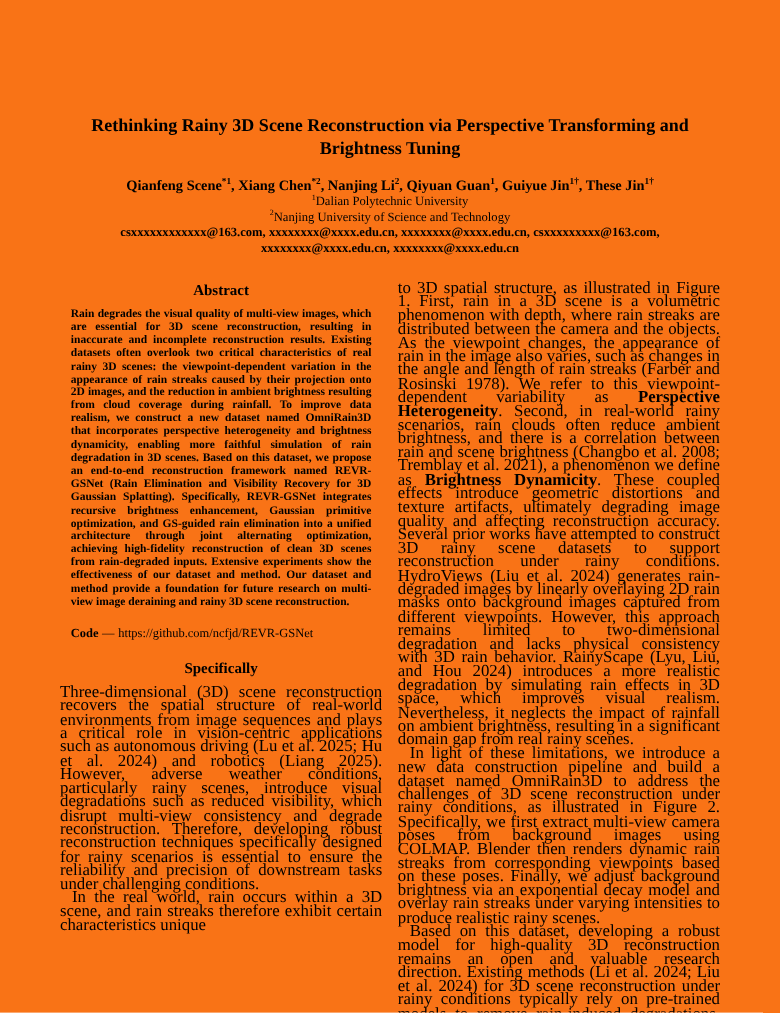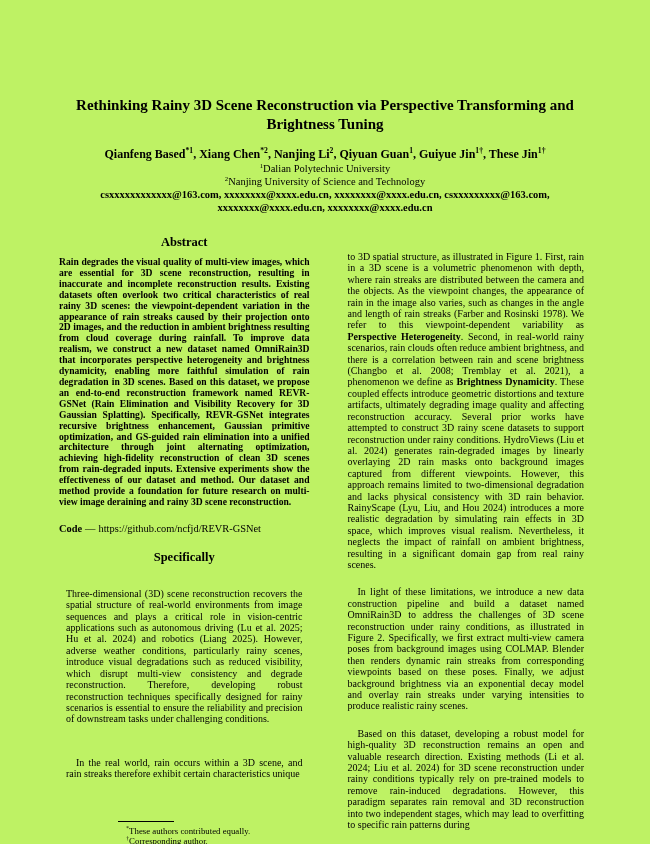--- a/index.html
+++ b/index.html
@@ -5,21 +5,21 @@
   html, body {
     margin: 0;
     padding: 0;
     background: #ffffff;
   }
   .page {
     position: relative;
     width: 650px;
     height: 844px;
     margin: 0 auto;
-    background: #bef264;
+    background: #f97316;
     color: #000000;
     font-family: "Liberation Serif", "DejaVu Serif", serif;
     box-sizing: border-box;
     padding: 96px 50px 0 50px;
     overflow: hidden;
   }
   
   .paper-header { text-align: center; }
   .title {
     font-size: 15px;
@@ -85,22 +85,22 @@
   }
   .code-line {
     margin: 15px 0 0 0;
     padding: 0 9px;
     font-size: 10.4px;
     line-height: 12px;
   }
   .code-line .sep { margin: 0 3px; }
   .intro-heading-wrap { margin-top: 15px; }
   .body-par {
-    margin: 16px;
-    font-size: 10px;
+    margin: 0;
+    font-size: 14px;
     line-height: 11.4px;
     text-align: justify;
     hyphens: auto;
     -webkit-hyphens: auto;
   }
   .body-par.indent { text-indent: 10px; }
   
   .footnotes {
     margin-top: auto;
     padding-top: 4px;
@@ -118,21 +118,21 @@
   }
   .fn.marked { text-indent: 8px; }
 </style>
 </head>
 <body>
 
 <div class="page">
 
   <header class="paper-header">
     <h1 class="title">Rethinking Rainy 3D Scene Reconstruction via Perspective Transforming and Brightness Tuning</h1>
-    <div class="authors"><span>Qianfeng Based</span><sup>*1</sup><span>, Xiang Chen</span><sup>*2</sup><span>, Nanjing Li</span><sup>2</sup><span>, Qiyuan Guan</span><sup>1</sup><span>, Guiyue Jin</span><sup>1†</sup><span>, These Jin</span><sup>1†</sup></div>
+    <div class="authors"><span>Qianfeng Scene</span><sup>*1</sup><span>, Xiang Chen</span><sup>*2</sup><span>, Nanjing Li</span><sup>2</sup><span>, Qiyuan Guan</span><sup>1</sup><span>, Guiyue Jin</span><sup>1†</sup><span>, These Jin</span><sup>1†</sup></div>
     <div class="affil-block">
       <div class="affil"><sup>1</sup><span>Dalian Polytechnic University</span></div>
       <div class="affil"><sup>2</sup><span>Nanjing University of Science and Technology</span></div>
     </div>
     <div class="email-block">
       <div class="emails">csxxxxxxxxxxxx@163.com, xxxxxxxx@xxxx.edu.cn, xxxxxxxx@xxxx.edu.cn, csxxxxxxxxx@163.com,</div>
       <div class="emails">xxxxxxxx@xxxx.edu.cn, xxxxxxxx@xxxx.edu.cn</div>
     </div>
   </header>
 

